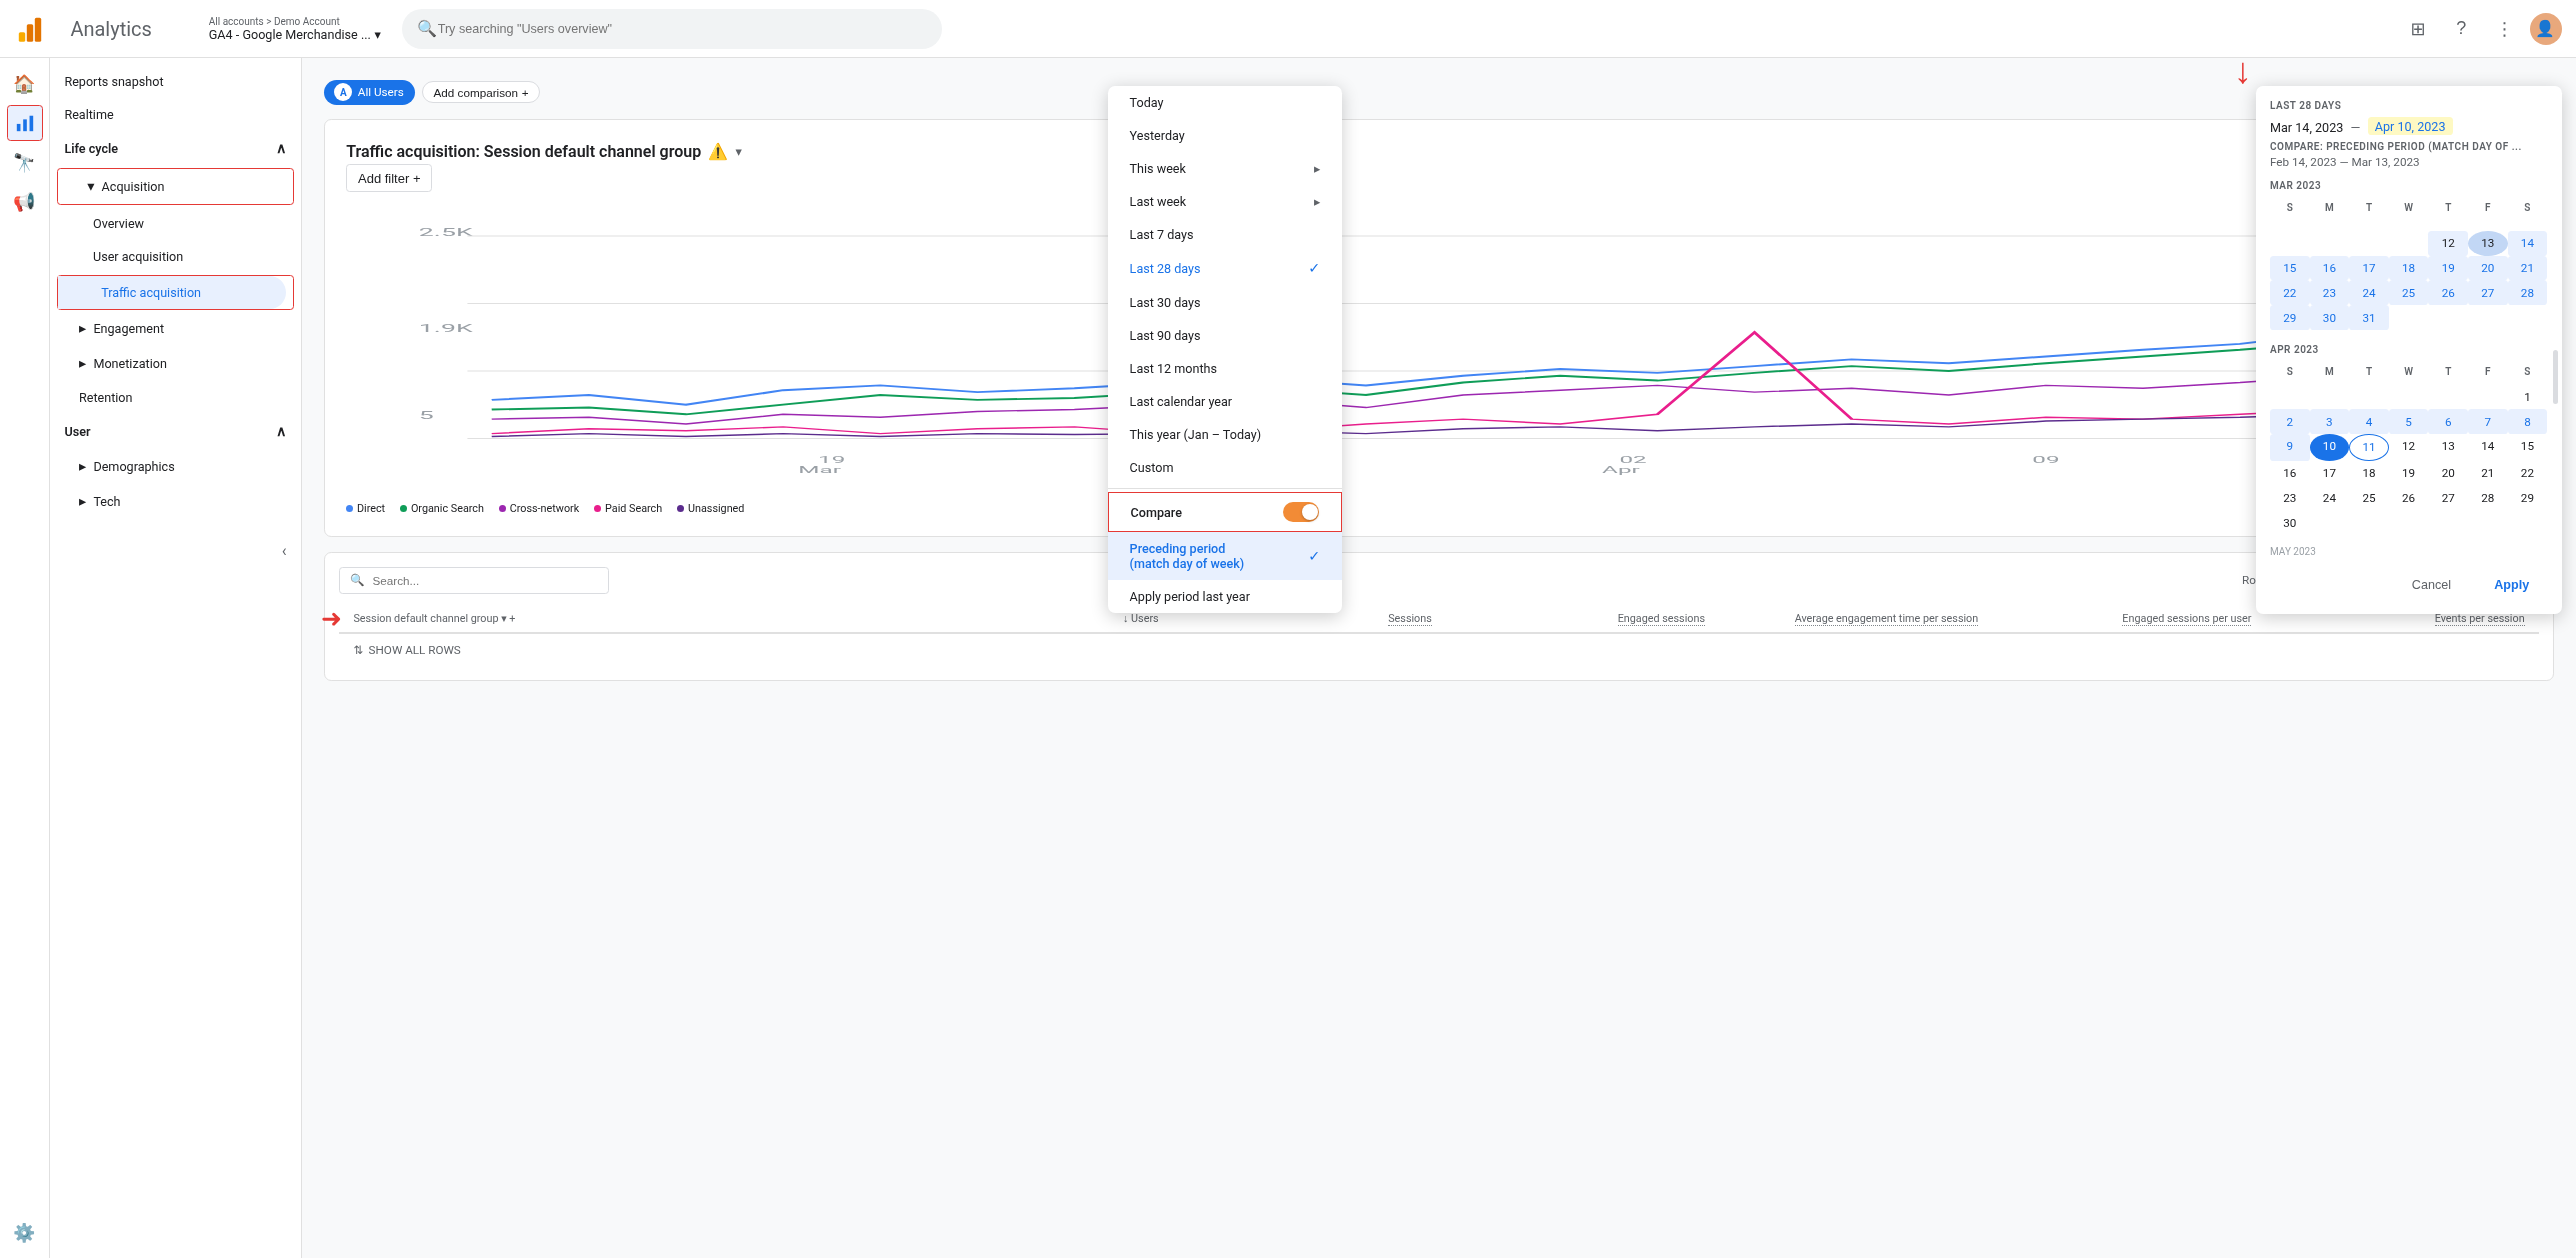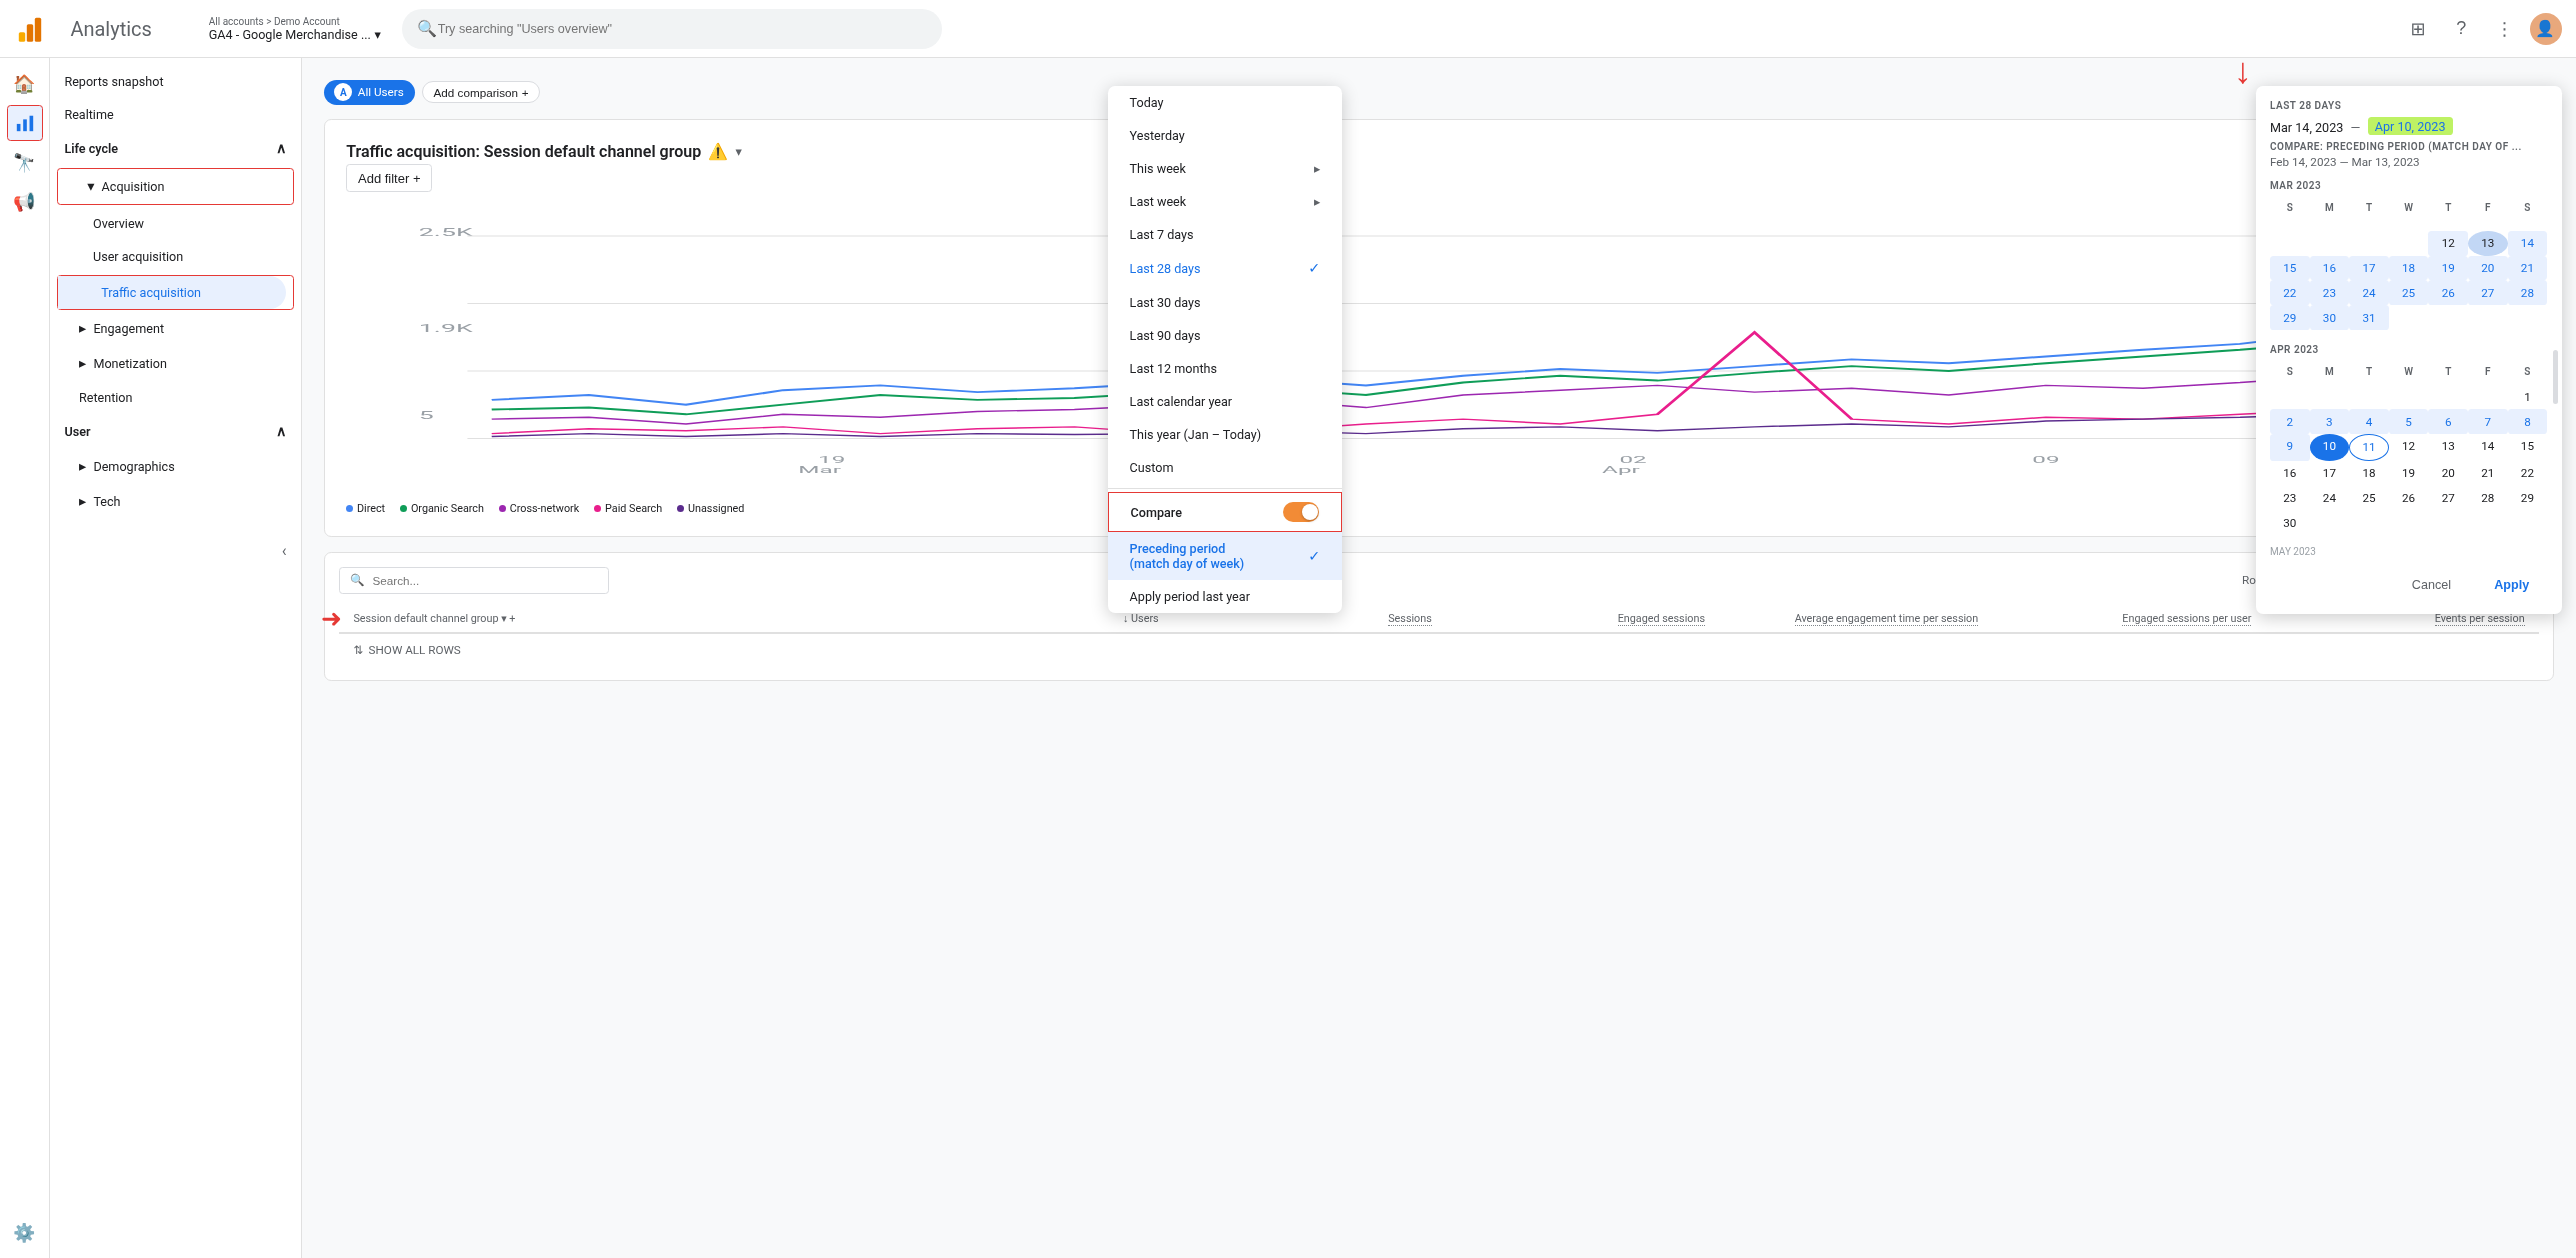--- a/index.html
+++ b/index.html
@@ -158,21 +158,21 @@
     .preceding-text { color: #1a73e8; font-weight: 500; }
 
     
     .calendar-panel {
       position: fixed; top: 86px; right: 14.4px;
       background: #fff; border-radius: 7.2px; box-shadow: 0 3.6px 18px rgba(0,0,0,0.2);
       z-index: 200; width: 306px; padding: 14.4px;
     }
     .cal-header { font-size: 10px; font-weight: 600; color: #5f6368; letter-spacing: 0.5px; margin-bottom: 5.4px; }
     .cal-date-range { display: flex; align-items: flex-end; gap: 7.2px; margin-bottom: 5.4px; font-size: 12.6px; }
-    .cal-date-chip { background: #bef264; border-radius: 3.6px; padding: 1.8px 7.2px; font-size: 12.6px; color: #1a73e8; }
+    .cal-date-chip { background: #fef9c3; border-radius: 3.6px; padding: 1.8px 7.2px; font-size: 12.6px; color: #1a73e8; }
     .cal-dash { color: #5f6368; }
     .cal-compare-label { font-size: 10px; font-weight: 600; color: #5f6368; letter-spacing: 0.5px; margin-bottom: 3.6px; }
     .cal-compare-range { font-size: 11.7px; color: #5f6368; margin-bottom: 10.8px; }
     .cal-grid { margin-top: 7.2px; }
     .cal-month-label { font-size: 11.7px; font-weight: 500; color: #202124; margin-bottom: 7.2px; text-align: left; }
     .cal-weekdays { display: grid; grid-template-columns: repeat(7, 1fr); gap: 0; margin-bottom: 3.6px; }
     .cal-weekday { text-align: center; font-size: 10px; color: #5f6368; padding: 3.6px 0; font-weight: 600; }
     .cal-days { display: grid; grid-template-columns: repeat(7, 1fr); gap: 0; }
     .cal-day {
       text-align: center; padding: 5.4px 1.8px; font-size: 11.7px; cursor: pointer;

